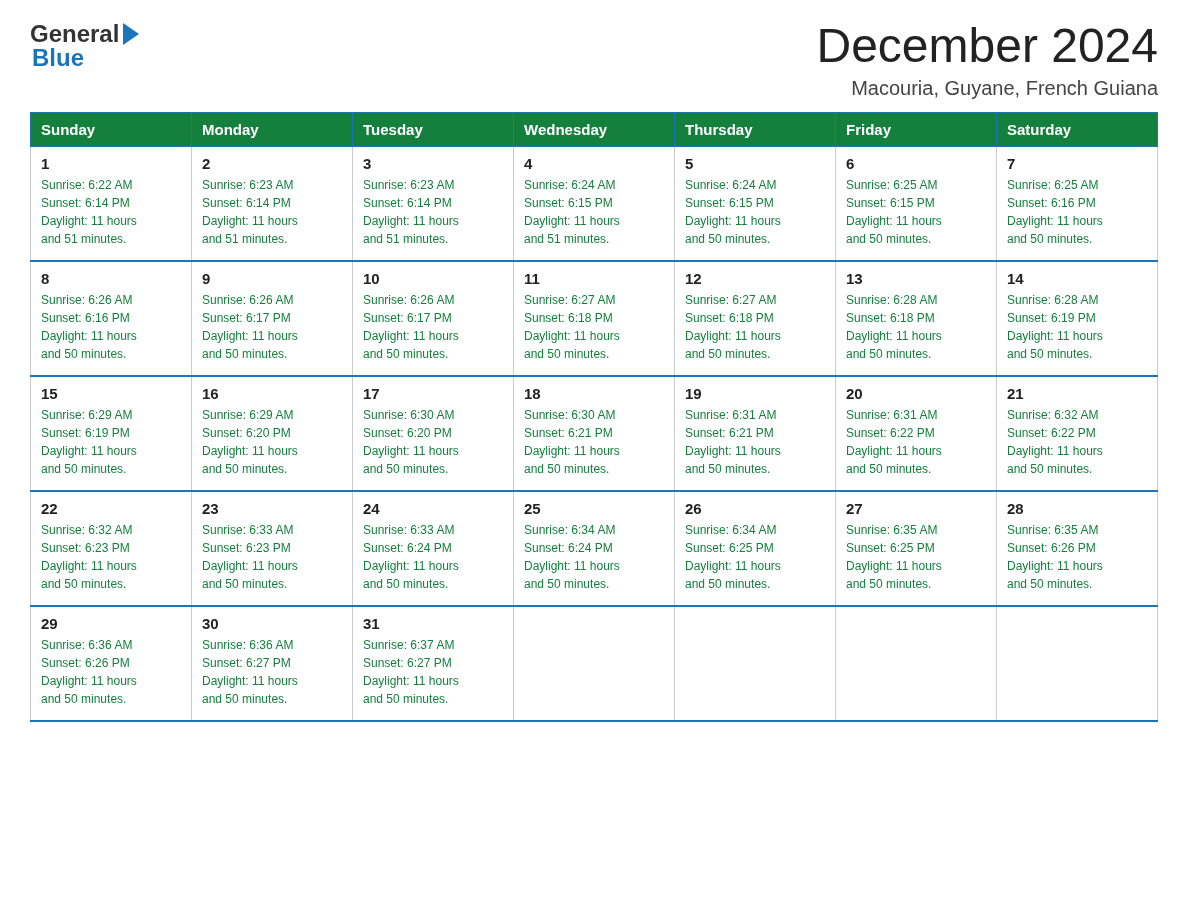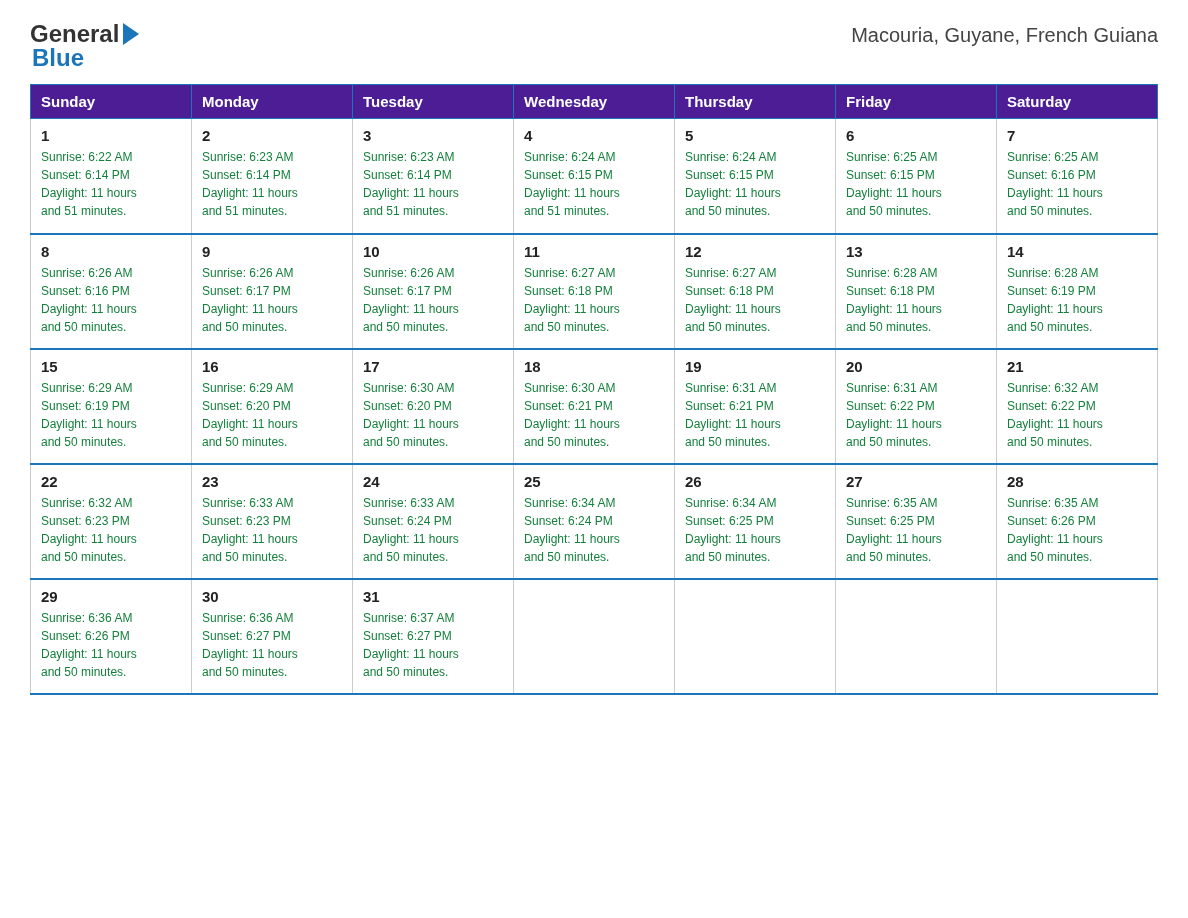--- a/index.html
+++ b/index.html
@@ -29,21 +29,21 @@
       font-size: 20px;
       color: #444;
       margin-top: 4px;
     }
     table {
       width: 100%;
       border-collapse: collapse;
       table-layout: fixed;
     }
     thead tr th {
-      background-color: #4c1d95;
+      background-color: #15803d;
       color: #ffffff;
       font-size: 15px;
       font-weight: bold;
       padding: 8px 10px;
       text-align: left;
       border: 1px solid #1a75bb;
     }
     tbody tr td {
       vertical-align: top;
       padding: 8px 10px;
@@ -107,20 +107,21 @@
 
 <div class="header">
   <div class="logo-container">
     <div class="logo-line1">
       <span class="logo-general">General</span>
       <span class="logo-chevron"></span>
     </div>
     <div class="logo-line2">Blue</div>
   </div>
   <div class="title-block">
+    <div class="month-title">December 2024</div>
     <div class="location-subtitle">Macouria, Guyane, French Guiana</div>
   </div>
 </div>
 
 <table>
   <thead>
     <tr>
     <th>Sunday</th>
         <th>Monday</th>
         <th>Tuesday</th>

